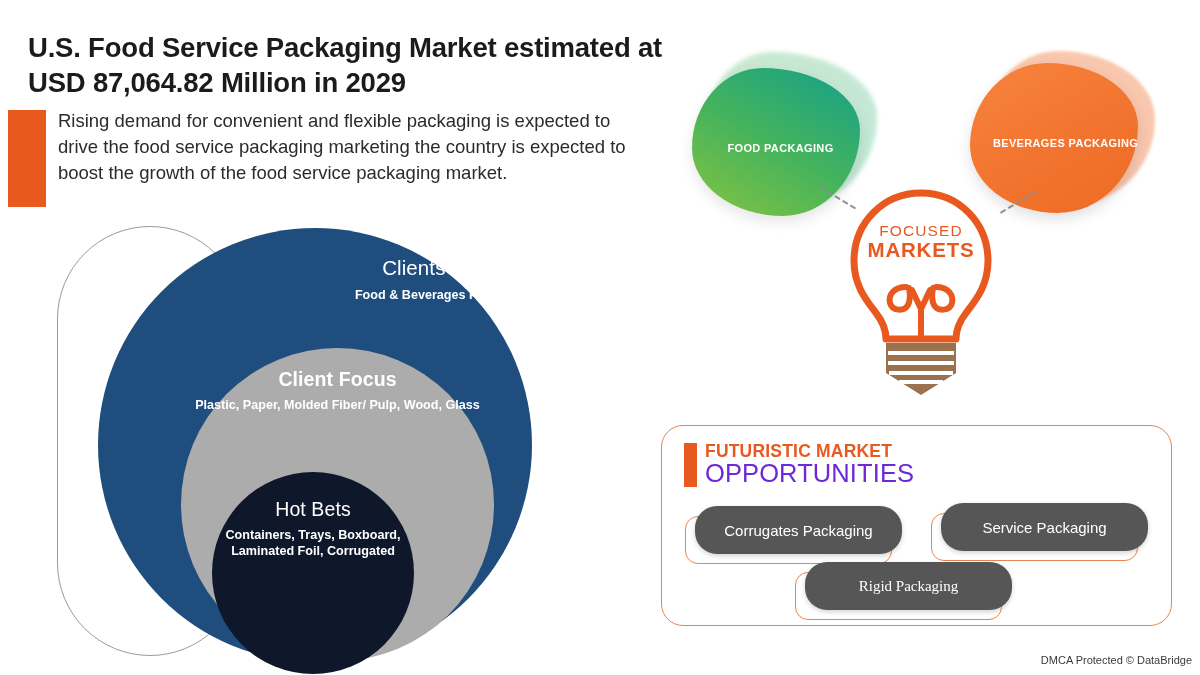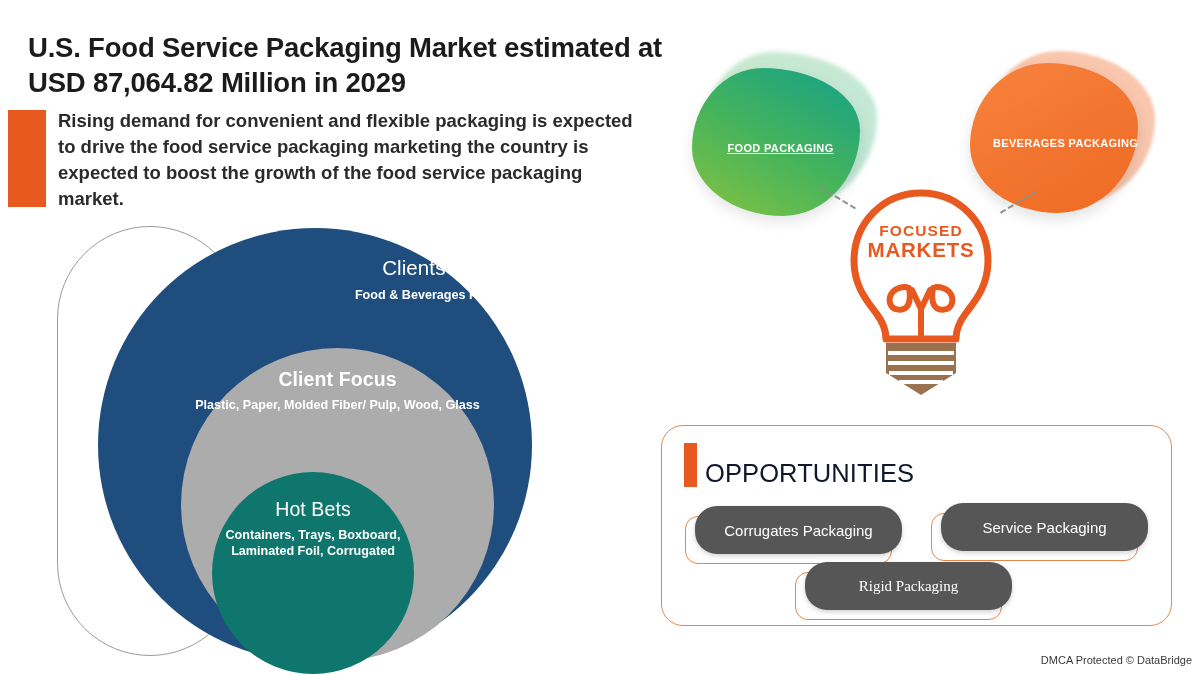--- a/index.html
+++ b/index.html
@@ -40,21 +40,21 @@
     background: #E8591F;
   }
   .subcopy {
     position: absolute;
     left: 58px;
     top: 108px;
     width: 580px;
     font-size: 18.5px;
     line-height: 1.40;
     color: #2b2b2b;
-    font-weight: 700;
+    font-weight: 400;
   }
 
   
   .pill-outline {
     position: absolute;
     left: 57px;
     top: 226px;
     width: 186px;
     height: 430px;
     border: 1px solid #9a9a9a;
@@ -81,21 +81,21 @@
     top: 348px;
     width: 313px;
     height: 313px;
     background: #ACACAC;
   }
   .circ-inner {
     left: 212px;
     top: 472px;
     width: 202px;
     height: 202px;
-    background: #0f766e;
+    background: #0f172a;
   }
   .circ-label {
     position: absolute;
     left: 0;
     right: 0;
     text-align: center;
   }
   .circ-outer .circ-label { top: 28px; text-align: right; }
   .circ-mid   .circ-label { top: 20px; }
   .circ-inner .circ-label { top: 26px; }
@@ -159,21 +159,21 @@
     position: absolute;
     width: 100%;
     text-align: center;
     top: 82px;
     color: #ffffff;
     font-size: 11px;
     font-weight: 700;
     letter-spacing: 0.35px;
     z-index: 4;
   }
-  #blob-food .blob-text { top: 84px; left: -4px; text-decoration: underline; }
+  #blob-food .blob-text { top: 84px; left: -4px; }
   #blob-bev  .blob-text { top: 82px; left: 8px; }
 
   
   .dash {
     position: absolute;
     height: 0;
     border-top: 2px dashed #8e8e8e;
     transform-origin: 0 0;
   }
   #dash-left  { left: 820px; top: 186px; width: 42px; transform: rotate(31deg); }
@@ -183,21 +183,21 @@
   #bulb { position: absolute; left: 836px; top: 187px; width: 170px; height: 215px; }
   .bulb-text {
     position: absolute;
     left: 0; right: 0;
     top: 36px;
     text-align: center;
     color: #E8591F;
     z-index: 5;
     pointer-events: none;
   }
-  .bulb-l1 { font-size: 15.5px; font-weight: 700; letter-spacing: 1.1px; line-height:1.05;}
+  .bulb-l1 { font-size: 15.5px; font-weight: 400; letter-spacing: 1.1px; line-height:1.05;}
   .bulb-l2 { font-size: 20.5px; font-weight: 700; letter-spacing: 0.8px; line-height:1.12;}
 
   
   #panel {
     position: absolute;
     left: 661px;
     top: 425px;
     width: 511px;
     height: 201px;
     border: 1.3px solid #E8854F;
@@ -211,21 +211,21 @@
     width: 13px; height: 44px;
     background: #E8591F;
   }
   .panel-t1 {
     position: absolute; left: 43px; top: 15px;
     font-size: 17.5px; font-weight: 700; color: #E8591F;
     letter-spacing: 0.2px;
   }
   .panel-t2 {
     position: absolute; left: 43px; top: 33px;
-    font-size: 25.5px; font-weight: 400; color: #0f172a;
+    font-size: 25.5px; font-weight: 400; color: #6d28d9;
     letter-spacing: 0.1px;
   }
 
   .chip-wrap { position: absolute; }
   .chip-ghost {
     position: absolute;
     left: 0; top: 10px;
     width: 100%; height: 100%;
     border: 1.2px solid #E8854F;
     border-radius: 13px;
@@ -337,20 +337,21 @@
       <path d="M63 195 L107 195" stroke="#ffffff" stroke-width="4"></path>
     </svg>
     <div class="bulb-text">
       <div class="bulb-l1">FOCUSED</div>
       <div class="bulb-l2">MARKETS</div>
     </div>
   </div>
 
   <div id="panel">
     <div class="panel-bar"></div>
+    <div class="panel-t1">FUTURISTIC MARKET</div>
     <div class="panel-t2">OPPORTUNITIES</div>
   </div>
 
   <div class="chip-wrap" id="chip-corr">
     <div class="chip-ghost"></div>
     <div class="chip">Corrugates Packaging</div>
   </div>
 
   <div class="chip-wrap" id="chip-flex">
     <div class="chip-ghost"></div>

